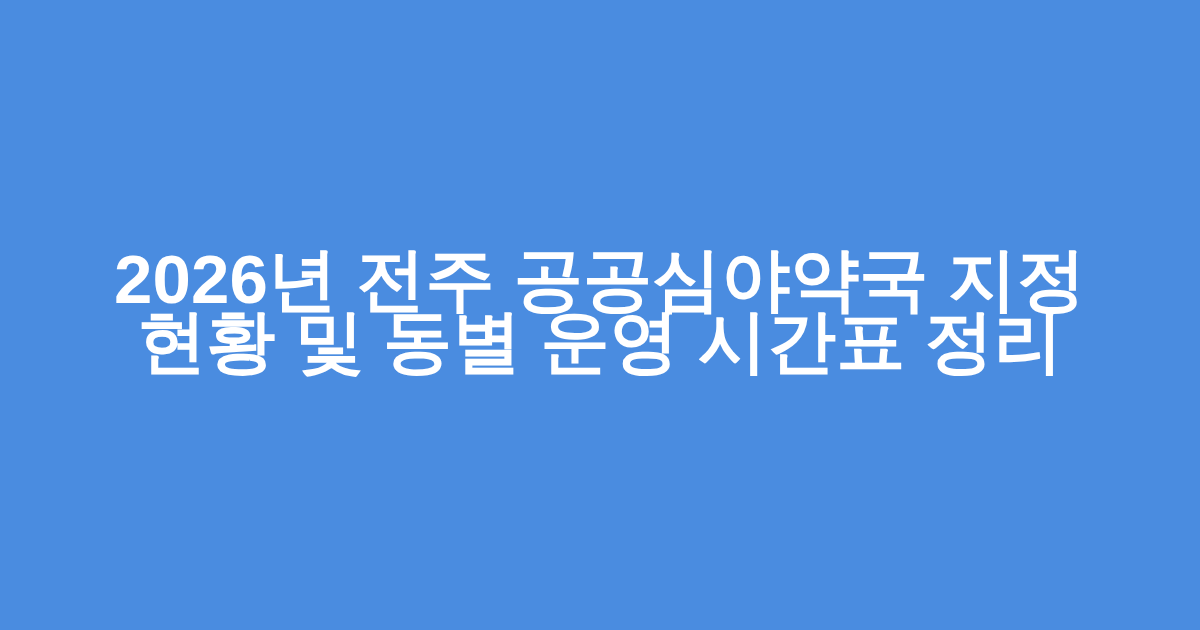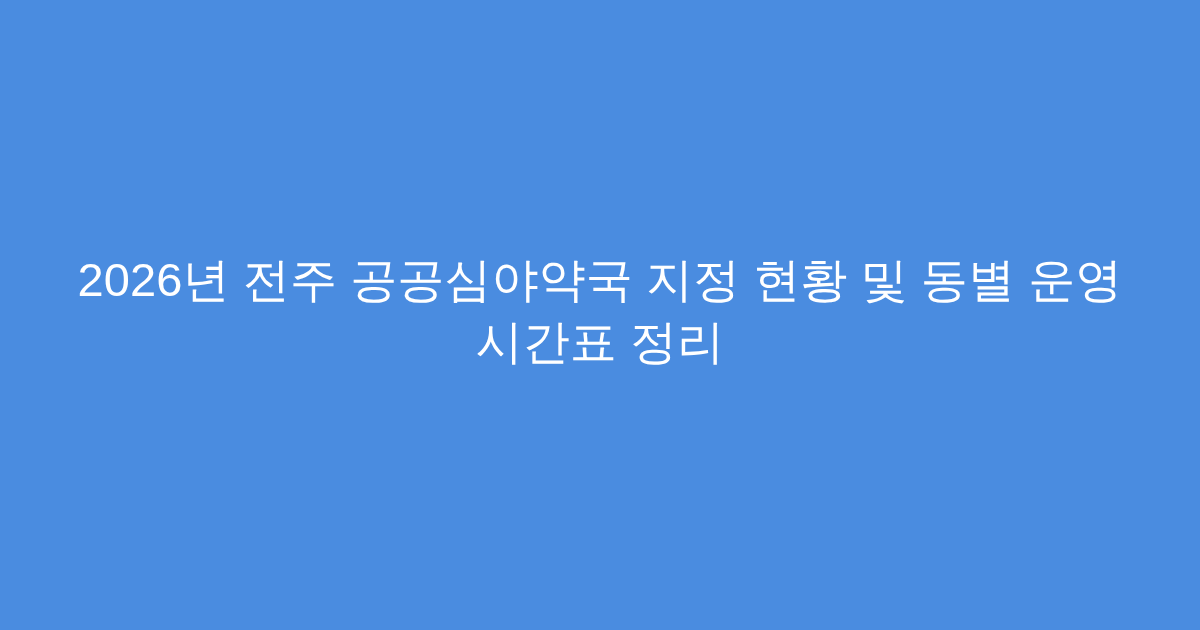--- a/index.html
+++ b/index.html
@@ -35,22 +35,22 @@
     max-width: 1072px;
     text-align: center;
     
     transform: translateY(-4px);
   }
 
   .og-title {
     margin: 0;
     color: #ffffff;
     font-family: "Liberation Sans", "DejaVu Sans", sans-serif;
-    font-size: 47px;
-    font-weight: 400;
+    font-size: 69px;
+    font-weight: 700;
     line-height: 62px;
     letter-spacing: 0.1px;
     word-break: keep-all;
     white-space: normal;
     text-rendering: optimizeLegibility;
   }
 </style>
 </head>
 <body>
 

